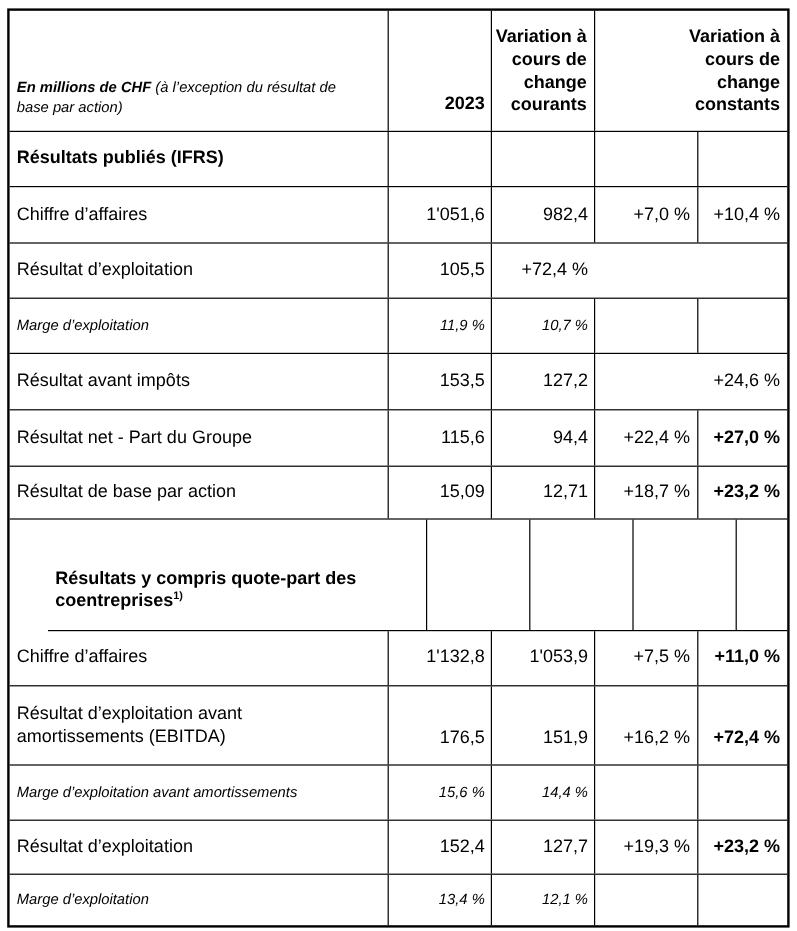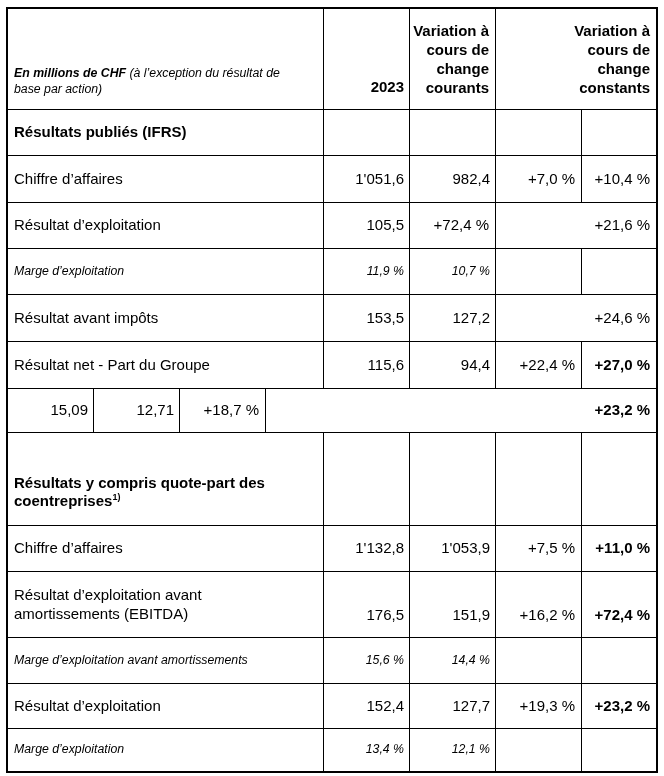--- a/index.html
+++ b/index.html
@@ -44,21 +44,21 @@
   .c-2023  { width: 86px;  justify-content: flex-end; padding-right: 5px; text-align: right; }
   .c-cour  { width: 86px;  justify-content: flex-end; padding-right: 6px; text-align: right; }
   .c-const { flex: 1;      justify-content: flex-end; padding-right: 6px; text-align: right; }
 
   
   .h102 { height: 101px; }
   .h47  { height: 47px; }
   .h46  { height: 46px; }
   .h45  { height: 45px; }
   .h44  { height: 44px; }
-  .h93  { height: 93px; }
+  .h93  { height: 93px; margin-left: 32px; }
   .h66  { height: 66px; }
   .h43  { height: 42px; }
 
   
   .header-row .cell { align-items: flex-end; padding-bottom: 12px; font-weight: bold; }
   .header-row .c-label { font-weight: normal; font-style: italic; font-size: 12.3px; }
   .header-row .c-label .unit-bold { font-weight: bold; }
   .variation-head { white-space: pre-line; text-align: right; line-height: 1.27; }
 
   
@@ -112,21 +112,20 @@
     <div class="cell c-2024">1'051,6</div>
     <div class="cell c-2023">982,4</div>
     <div class="cell c-cour">+7,0 %</div>
     <div class="cell c-const">+10,4 %</div>
   </div>
 
   <div class="row h46">
     <div class="cell c-label">Résultat d’exploitation</div>
     <div class="cell c-2023">105,5</div>
     <div class="cell c-cour">+72,4 %</div>
-    <div class="cell c-const">+21,6 %</div>
   </div>
 
   <div class="row margin-row h46">
     <div class="cell c-label">Marge d’exploitation</div>
     <div class="cell c-2024">11,9 %</div>
     <div class="cell c-2023">10,7 %</div>
     <div class="cell c-cour"></div>
     <div class="cell c-const"></div>
   </div>
 
@@ -139,20 +138,21 @@
 
   <div class="row bold-const h47">
     <div class="cell c-label">Résultat net - Part du Groupe</div>
     <div class="cell c-2024">115,6</div>
     <div class="cell c-2023">94,4</div>
     <div class="cell c-cour">+22,4 %</div>
     <div class="cell c-const">+27,0 %</div>
   </div>
 
   <div class="row bold-const h44">
+    <div class="cell c-label">Résultat de base par action</div>
     <div class="cell c-2024">15,09</div>
     <div class="cell c-2023">12,71</div>
     <div class="cell c-cour">+18,7 %</div>
     <div class="cell c-const">+23,2 %</div>
   </div>
 
   <div class="row section tall h93">
     <div class="cell c-label">
       <span><span>Résultats y compris quote-part des coentreprises</span><sup>1)</sup></span>
     </div>

